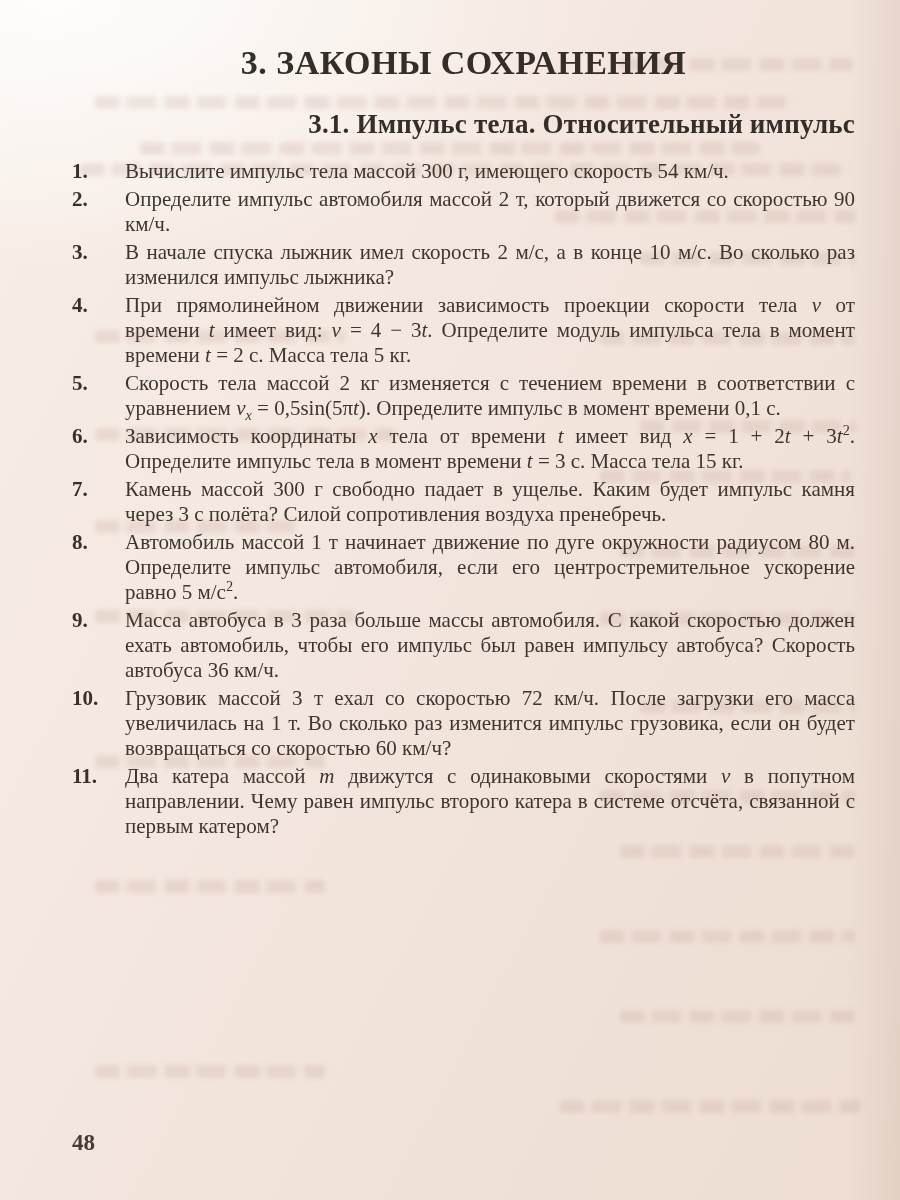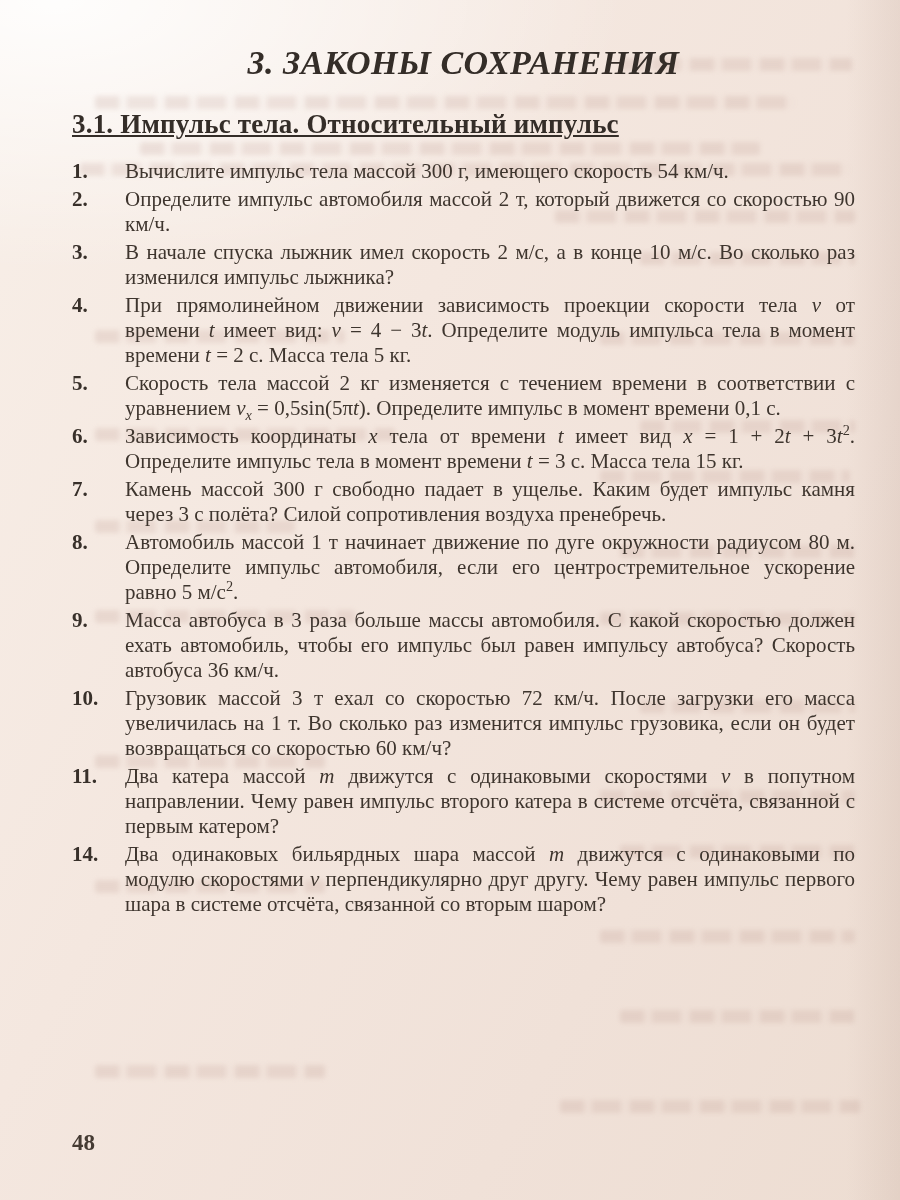--- a/index.html
+++ b/index.html
@@ -22,25 +22,25 @@
     background:repeating-linear-gradient(90deg,
       rgba(184,146,136,0.38) 0 24px, rgba(184,146,136,0.06) 24px 32px,
       rgba(184,146,136,0.34) 32px 61px, rgba(184,146,136,0.04) 61px 70px);
     filter:blur(2.6px);
     opacity:.55;
     pointer-events:none;
   }
   .content{position:absolute;left:72px;top:44px;width:783px;}
   .chapter-title{
     margin:0 0 27px 0;text-align:center;
-    font-size:34px;font-weight:bold;color:#342d28;letter-spacing:.5px;font-style:italic;
+    font-size:34px;font-weight:bold;color:#342d28;letter-spacing:.5px;
   }
   .section-title{
-    margin:0 0 19px 0;text-align:left;
-    font-size:27px;font-weight:bold;color:#342d28;letter-spacing:.2px;text-decoration:underline;
+    margin:0 0 19px 0;text-align:right;
+    font-size:27px;font-weight:bold;color:#342d28;letter-spacing:.2px;
   }
   .problems{list-style:none;margin:0;padding:0;}
   .prob{
     display:grid;grid-template-columns:53px 1fr;
     font-size:21px;line-height:25px;margin-bottom:3px;color:#3e352e;
   }
   .prob .num{font-weight:bold;color:#38302a;}
   .prob .txt{text-align:justify;}
   .prob .txt i{font-style:italic;}
   .prob .txt sup{font-size:0.68em;line-height:0;}
@@ -135,21 +135,17 @@
     <span class="txt">Грузовик массой 3 т ехал со скоростью 72 км/ч. После загрузки его масса увеличилась на 1 т. Во сколько раз изменится импульс грузовика, если он будет возвращаться со скоростью 60 км/ч?</span>
   </li>
 
   <li class="prob">
     <span class="num">11.</span>
     <span class="txt">Два катера массой <i>m</i> движутся с одинаковыми скоростями <i>v</i> в попутном направлении. Чему равен импульс второго катера в системе отсчёта, связанной с первым катером?</span>
   </li>
 
 
 
-  <li class="prob">
-    <span class="num">14.</span>
-    <span class="txt">Два одинаковых бильярдных шара массой <i>m</i> движутся с одинаковыми по модулю скоростями <i>v</i> перпендикулярно друг другу. Чему равен импульс первого шара в системе отсчёта, связанной со вторым шаром?</span>
-  </li>
 </ol>
   </div>
 
   <div class="page-number">48</div>
 </div>
 
 </body></html>

